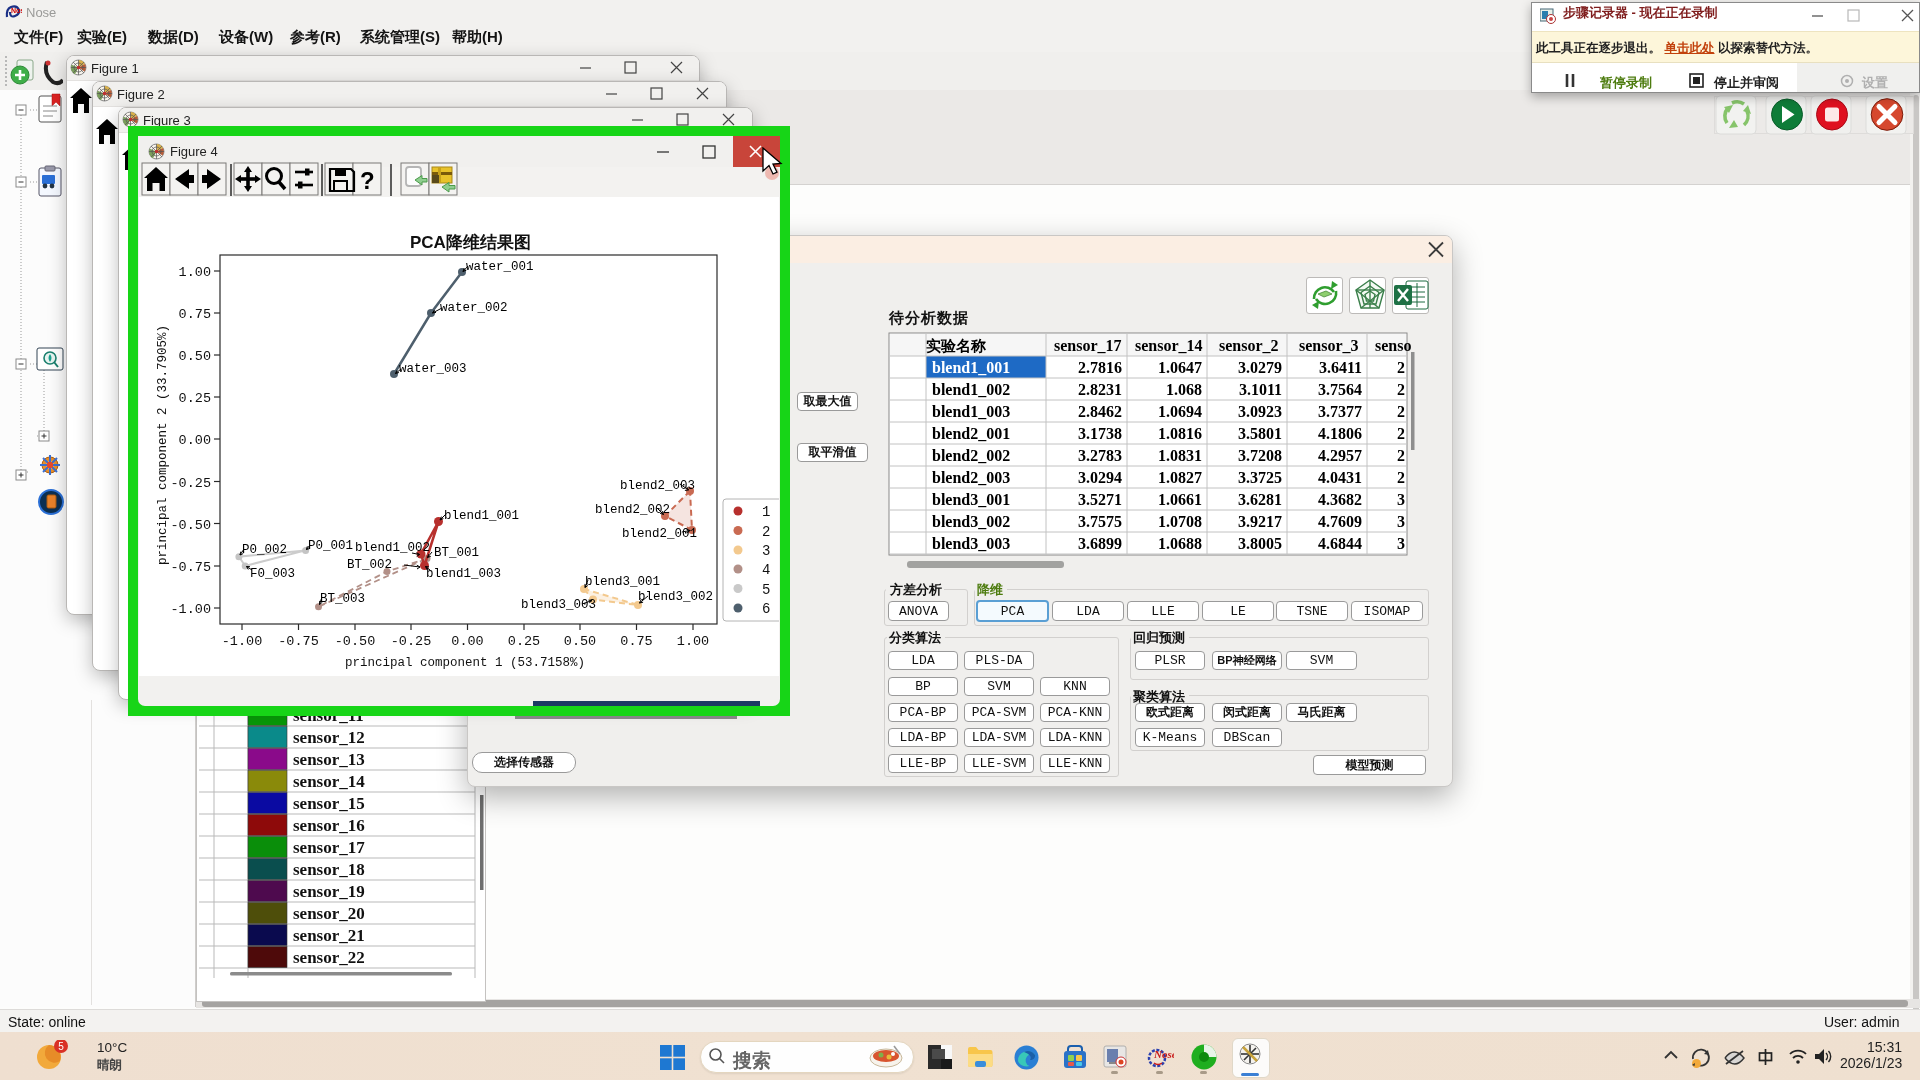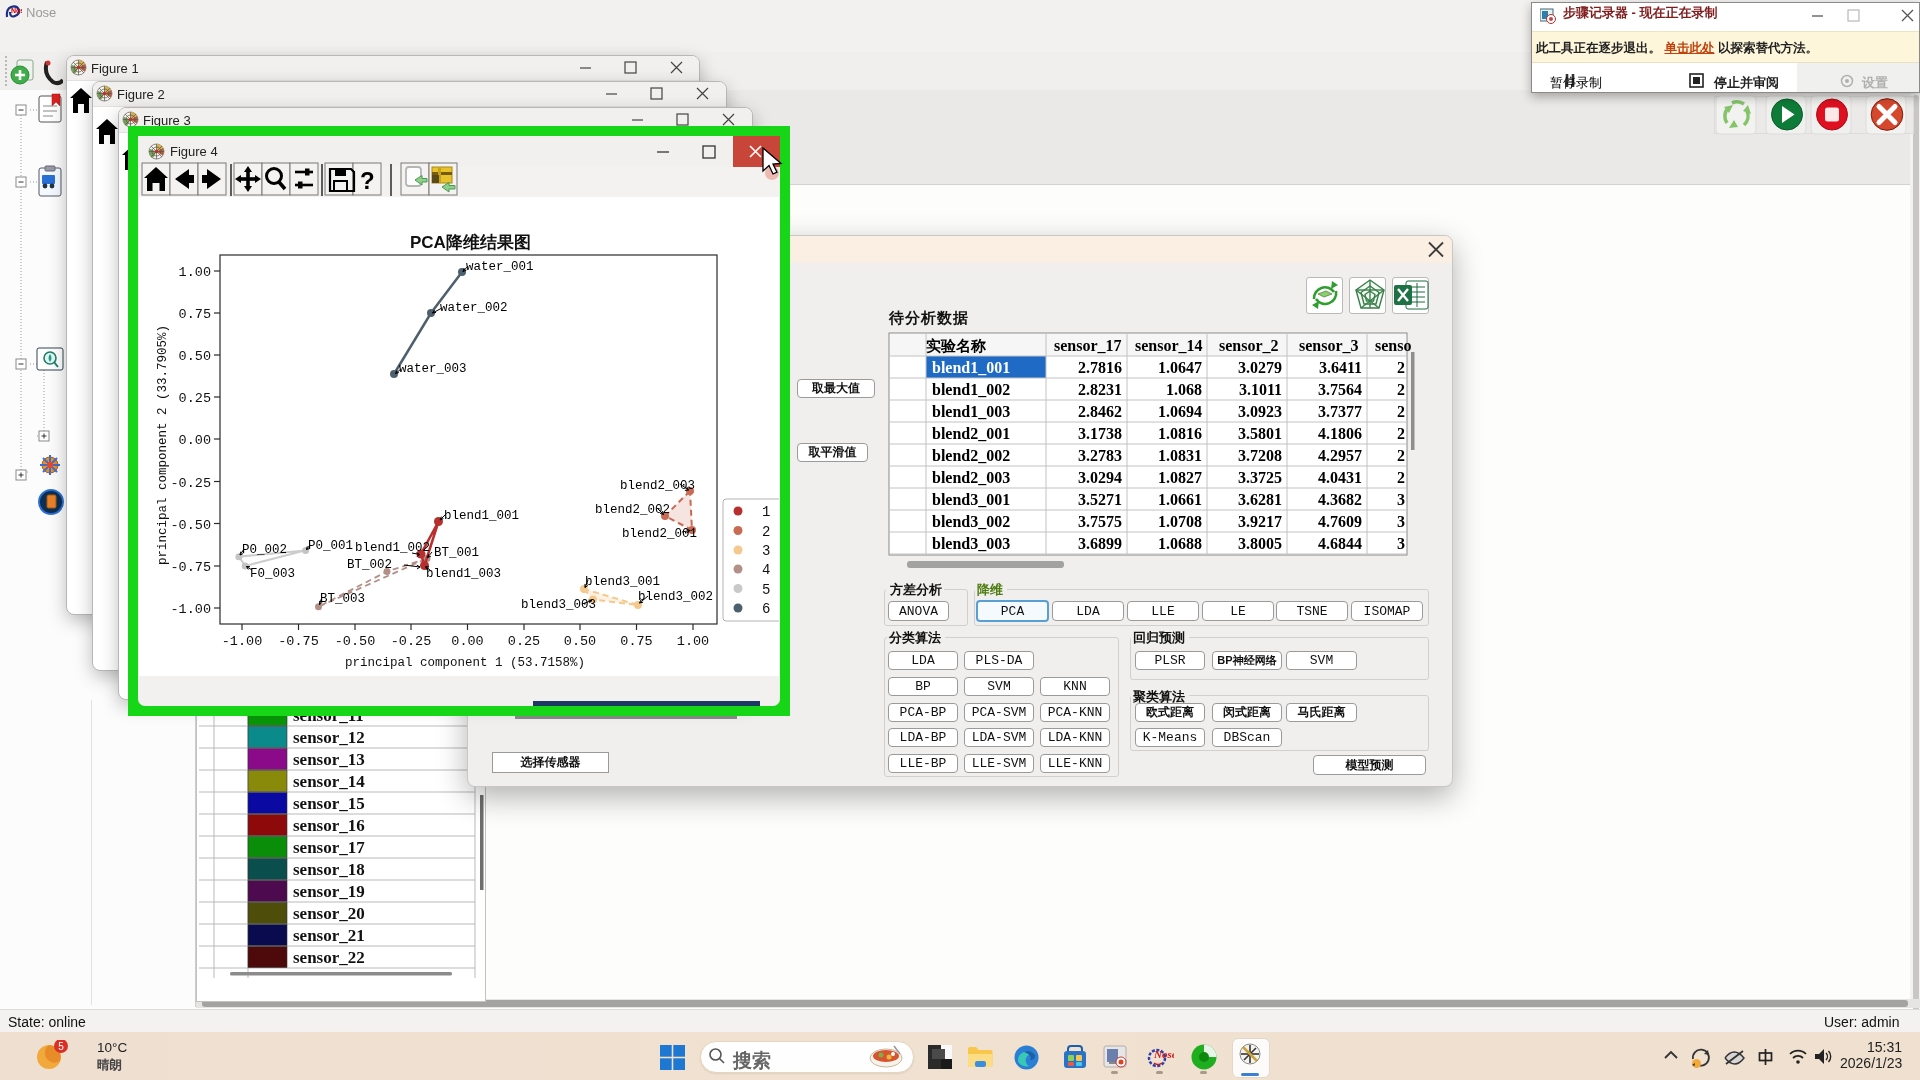--- a/index.html
+++ b/index.html
@@ -15,20 +15,29 @@
 <div class="a" style="left:0;top:90px;width:1920px;height:95px;background:#ebe9e7"></div>
 <div class="a" style="left:0;top:185px;width:1920px;height:824px;background:#fdfdfc"></div>
 <div class="a" style="left:196px;top:184px;width:1724px;height:1px;background:#d4d2d0"></div>
 
 <svg class="a" style="left:4px;top:3px" width="18" height="18" viewBox="0 0 18 18">
  <path d="M3 14 Q2 6 7 4 Q13 2 15 7 Q16 11 11 13 Q6 15 6 9" stroke="#1a2f86" stroke-width="2.2" fill="none"></path>
  <text x="7" y="10" font-size="7" fill="#c00" font-weight="bold" font-family="Liberation Sans">Nose</text>
 </svg>
 <div class="a" style="left:26px;top:5px;font-size:13px;color:#9a9a98">Nose</div>
 
+<div class="a" style="left:0;top:28px;width:560px;height:22px;font-size:15px;color:#141414;font-weight:bold">
+ <span style="position:absolute;left:14px">文件(F)</span>
+ <span style="position:absolute;left:77px">实验(E)</span>
+ <span style="position:absolute;left:148px">数据(D)</span>
+ <span style="position:absolute;left:219px">设备(W)</span>
+ <span style="position:absolute;left:290px">参考(R)</span>
+ <span style="position:absolute;left:360px">系统管理(S)</span>
+ <span style="position:absolute;left:452px">帮助(H)</span>
+</div>
 
 <div class="a" style="left:5px;top:56px;width:1px;height:30px;border-left:2px dotted #b8b8b8"></div>
 <svg class="a" style="left:9px;top:58px" width="54" height="30" viewBox="0 0 54 30">
  <rect x="8" y="2" width="16" height="20" rx="2" fill="#eef3ee" stroke="#8aa88a"></rect>
  <circle cx="11" cy="17" r="9" fill="#3fae49" stroke="#2c8836"></circle>
  <path d="M11 12 v10 M6 17 h10" stroke="#fff" stroke-width="2.6"></path>
  <path d="M38 4 Q34 16 44 24 Q50 27 54 22" stroke="#222" stroke-width="4" fill="none"></path>
  <circle cx="39" cy="5" r="2.5" fill="#c33"></circle>
 </svg>
 
@@ -387,22 +396,22 @@
 <div class="btnc" style="left:1212px;top:651px;width:70px;height:19px;font-size:11px">BP神经网络</div>
 <div class="btn" style="left:1286px;top:651px;width:71px;height:19px">SVM</div>
 <div class="a" style="left:1133px;top:688px;font-size:13px;color:#111;font-weight:bold">聚类算法</div>
 <div class="btnc" style="left:1135px;top:703px;width:70px;height:19px">欧式距离</div>
 <div class="btnc" style="left:1212px;top:703px;width:70px;height:19px">闵式距离</div>
 <div class="btnc" style="left:1286px;top:703px;width:71px;height:19px">马氏距离</div>
 <div class="btn" style="left:1135px;top:728px;width:70px;height:19px">K-Means</div>
 <div class="btn" style="left:1212px;top:728px;width:70px;height:19px">DBScan</div>
 <div class="btnc" style="left:1313px;top:755px;width:113px;height:20px">模型预测</div>
 
-<div class="btnc" style="left:492px;top:752px;width:117px;height:21px;border-radius:0">选择传感器</div>
-<div class="btnc" style="left:797px;top:379px;width:78px;height:19px">取最大值</div>
+<div class="btnc" style="left:472px;top:752px;width:104px;height:21px;border-radius:10px">选择传感器</div>
+<div class="btnc" style="left:797px;top:392px;width:61px;height:19px">取最大值</div>
 <div class="btnc" style="left:797px;top:443px;width:71px;height:19px">取平滑值</div>
 
 <div class="a" style="left:515px;top:716px;width:222px;height:2.5px;background:#8a8a8a"></div>
 
 <div class="a" style="left:66px;top:55px;width:634px;height:560px;background:#fff;border:1px solid #b9b7b5;border-radius:8px;box-shadow:0 6px 18px rgba(0,0,0,0.25);box-sizing:border-box"></div>
 <div class="a" style="left:67px;top:56px;width:632px;height:25px;background:#f1f0ee;border-radius:7px 7px 0 0;border-bottom:1px solid #e4e2e0;box-sizing:border-box"></div>
 <svg class="a" style="left:70px;top:59px" width="17" height="17" viewBox="0 0 17 17">
       <circle cx="8.5" cy="8.5" r="7.5" fill="#f8f4ec" stroke="#888"></circle>
       <path d="M8.5 8.5 L8.5 1 A7.5 7.5 0 0 1 15 5 Z" fill="#d8b04a"></path>
       <path d="M8.5 8.5 L15 5 A7.5 7.5 0 0 1 14.5 12.5 Z" fill="#b85c38"></path>
@@ -740,21 +749,21 @@
     </svg>
 <div class="a" style="left:1532px;top:31px;width:387px;height:32px;background:#fdf6da;border-top:1px solid #eee4c0;border-bottom:1px solid #e8e0c0;box-sizing:border-box"></div>
 <div class="a" style="left:1536px;top:40px;font-size:12.5px;color:#222;font-weight:bold">此工具正在逐步退出。 <span style="color:#c2410c;text-decoration:underline">单击此处</span> 以探索替代方法。</div>
 <div class="a" style="left:1797px;top:63px;width:122px;height:29px;background:#f0f0ee"></div>
 <svg class="a" style="left:1564px;top:73px" width="12" height="15" viewBox="0 0 12 15">
       <g stroke="#333" stroke-width="2.6">
         <line x1="3" y1="1" x2="3" y2="14"></line>
         <line x1="9" y1="1" x2="9" y2="14"></line>
       </g>
     </svg>
-<div class="a" style="left:1550px;top:74px;font-size:13px;color:#000000;font-weight:normal">暂停录制</div>
+<div class="a" style="left:1600px;top:74px;font-size:13px;color:#4d7c0f;font-weight:bold">暂停录制</div>
 <svg class="a" style="left:1689px;top:73px" width="15" height="15" viewBox="0 0 15 15">
       <rect x="1" y="1" width="13" height="13" fill="none" stroke="#222" stroke-width="1.6"></rect>
       <rect x="4" y="4" width="7" height="7" fill="#222"></rect>
     </svg>
 <div class="a" style="left:1714px;top:74px;font-size:13px;color:#222;font-weight:bold">停止并审阅</div>
 <svg class="a" style="left:1840px;top:74px" width="14" height="14" viewBox="0 0 14 14">
       <circle cx="7" cy="7" r="5.5" fill="none" stroke="#b0b0b0" stroke-width="1.5"></circle>
       <circle cx="7" cy="7" r="2" fill="#b0b0b0"></circle>
     </svg>
 <div class="a" style="left:1862px;top:74px;font-size:13px;color:#b0b0b0;font-weight:bold">设置</div>

